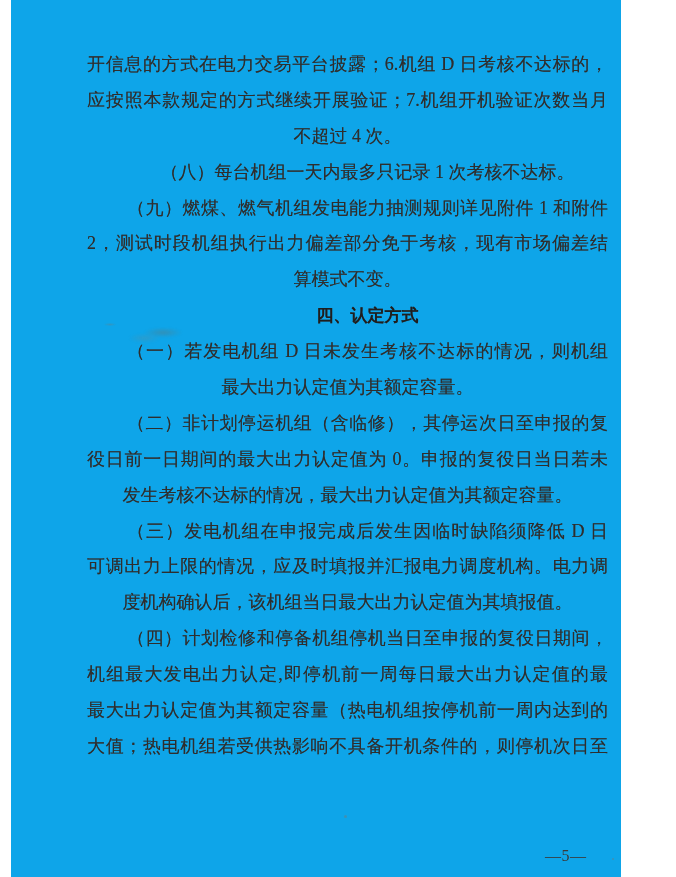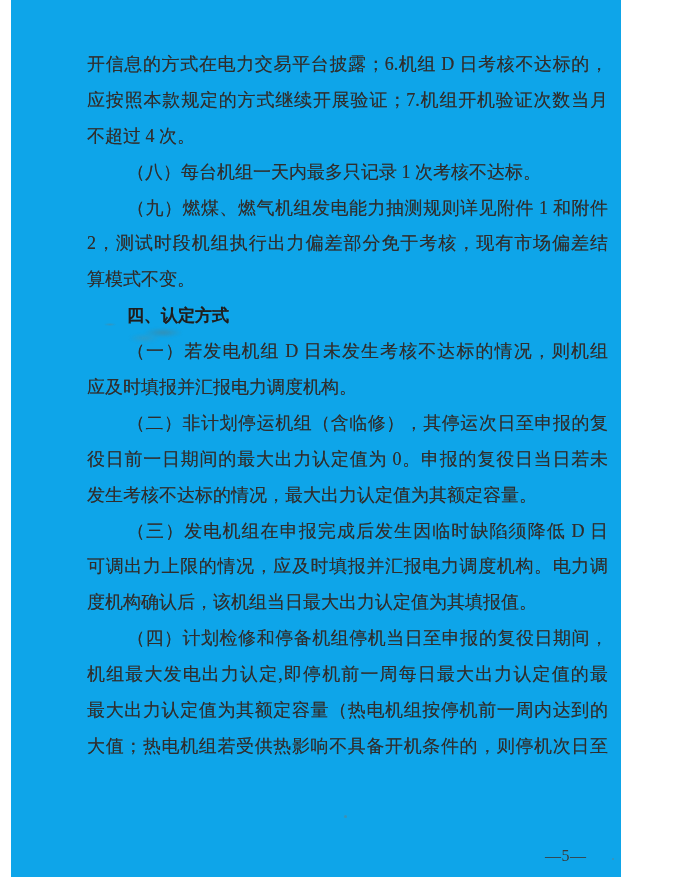--- a/index.html
+++ b/index.html
@@ -20,21 +20,21 @@
     position: absolute;
     left: 76px;
     top: 47px;
     width: 521px;
   }
   .line {
     height: 35.9px;
     line-height: 35.9px;
     font-size: 18px;
     color: #2e2e2e;
-    text-align: left;
+    text-align: center;
     white-space: normal;
     overflow: hidden;
     text-shadow: 0 0 0.4px rgba(60,60,60,0.7);
   }
   .line.j {
     text-align: justify;
     text-align-last: justify;
   }
   .line.indent {
     text-indent: 40px;
@@ -92,21 +92,21 @@
   <div class="body-block">
       <div class="line j">开信息的方式在电力交易平台披露；6.机组 D 日考核不达标的，</div>
       <div class="line j">应按照本款规定的方式继续开展验证；7.机组开机验证次数当月</div>
       <div class="line">不超过 4 次。</div>
       <div class="line indent">（八）每台机组一天内最多只记录 1 次考核不达标。</div>
       <div class="line j indent">（九）燃煤、燃气机组发电能力抽测规则详见附件 1 和附件</div>
       <div class="line j">2，测试时段机组执行出力偏差部分免于考核，现有市场偏差结</div>
       <div class="line">算模式不变。</div>
       <div class="line indent bold">四、认定方式</div>
       <div class="line j indent">（一）若发电机组 D 日未发生考核不达标的情况，则机组</div>
-      <div class="line">应及时填报并汇报电力调度机构。</div>
+      <div class="line">最大出力认定值为其额定容量。</div>
       <div class="line j indent">（二）非计划停运机组（含临修），其停运次日至申报的复</div>
       <div class="line j">役日前一日期间的最大出力认定值为 0。申报的复役日当日若未</div>
       <div class="line">发生考核不达标的情况，最大出力认定值为其额定容量。</div>
       <div class="line j indent">（三）发电机组在申报完成后发生因临时缺陷须降低 D 日</div>
       <div class="line j">可调出力上限的情况，应及时填报并汇报电力调度机构。电力调</div>
       <div class="line">度机构确认后，该机组当日最大出力认定值为其填报值。</div>
       <div class="line j indent">（四）计划检修和停备机组停机当日至申报的复役日期间，</div>
       <div class="line j">机组最大发电出力认定,即停机前一周每日最大出力认定值的最</div>
       <div class="line j">最大出力认定值为其额定容量（热电机组按停机前一周内达到的</div>
       <div class="line j">大值；热电机组若受供热影响不具备开机条件的，则停机次日至</div>

